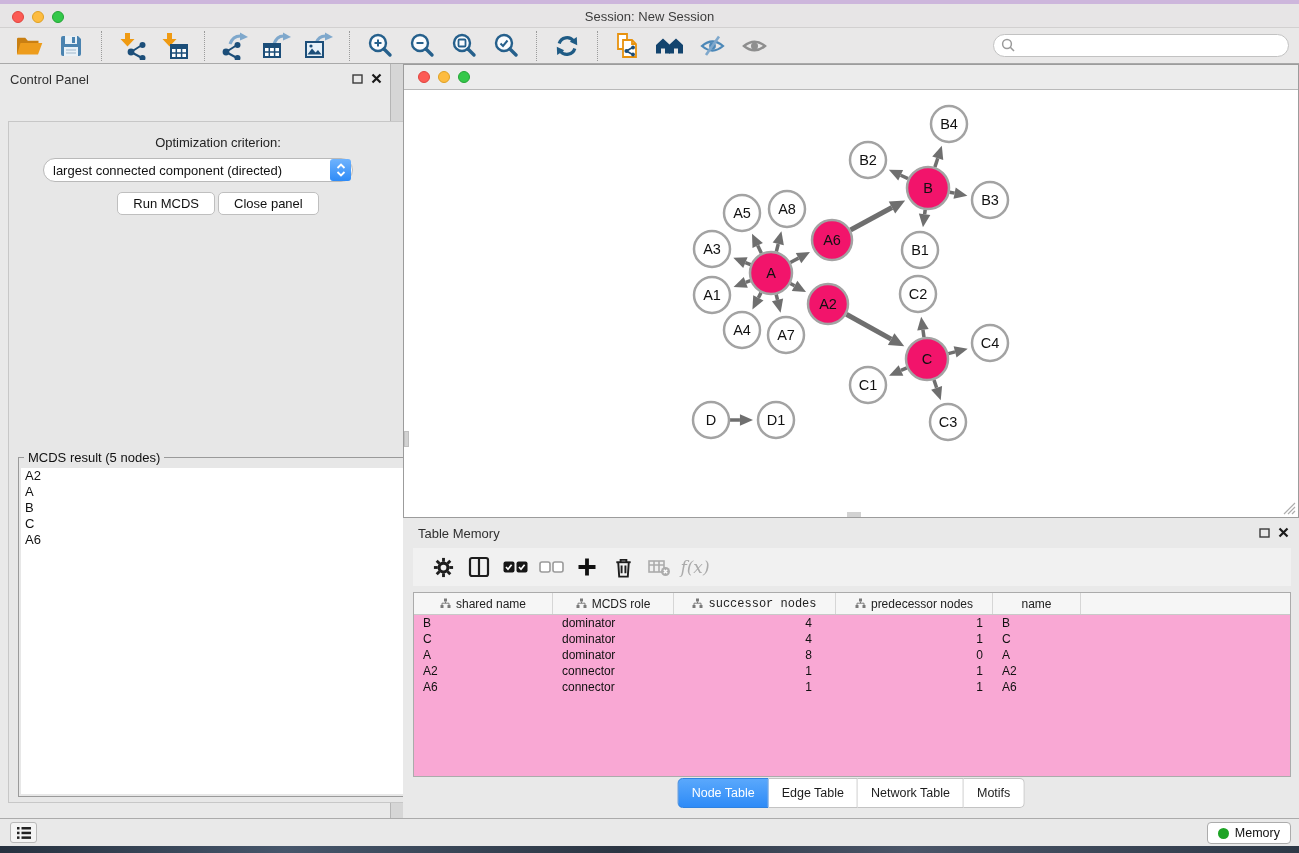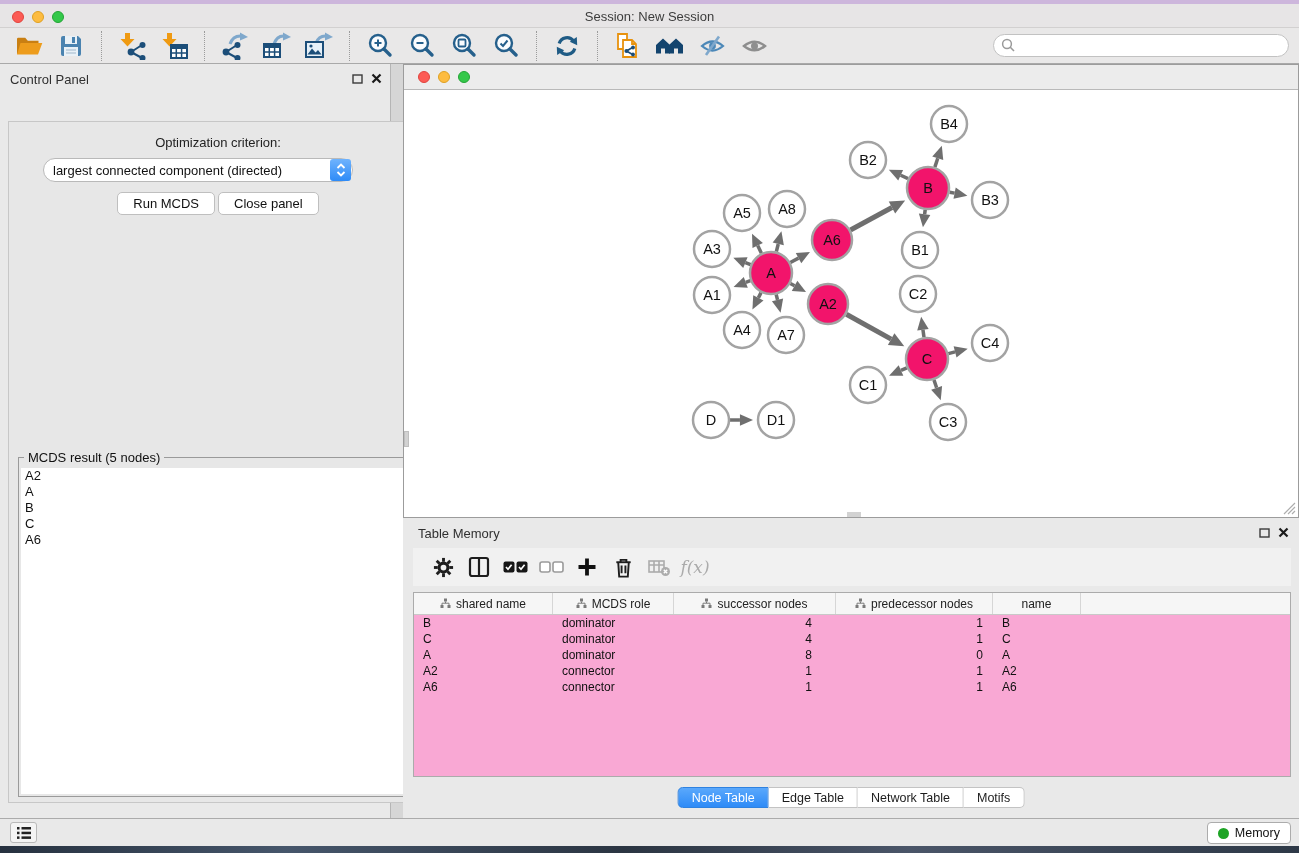--- a/index.html
+++ b/index.html
@@ -101,21 +101,21 @@
               border:1px solid #ABABAB; overflow:hidden; }
   .thead { display:flex; height:22px; background:#F6F6F6; border-bottom:1px solid #C9C9C9; }
   .th { display:flex; align-items:center; justify-content:center; gap:5px; font-size:12px;
         color:#222; border-right:1px solid #D6D6D6; }
   .th.filler { flex:1; border-right:none; }
   .trow { display:flex; height:16px; align-items:center; }
   .td { font-size:12px; color:#111; padding-left:9px; }
   .td.num { text-align:right; padding-left:0; }
 
   #tp-tabs { position:absolute; bottom:10px; left:50%; transform:translateX(-50%); }
-  .seg .seg-btn.small { font-size:12.5px; height:21px; padding:0 13px; }
+  .seg .seg-btn.small { font-size:12.5px; height:30px; padding:0 13px; }
 
   
   #status-bar { position:absolute; left:0; top:818px; right:0; height:28px; background:#E9E9E9;
                 border-top:1px solid #ABABAB; }
   .status-left-btn { position:absolute; left:10px; top:3px; width:27px; height:21px;
                      background:#F4F4F4; border:1px solid #B9B9B9; border-radius:3px;
                      display:flex; align-items:center; justify-content:center; }
   .memory-btn { position:absolute; right:8px; top:3px; height:22px; background:#FFFFFF;
                 border:1px solid #ACACAC; border-radius:4px; display:flex; align-items:center;
                 gap:6px; padding:0 10px; font-size:12.5px; color:#111; }
@@ -565,21 +565,21 @@
           <svg width="11" height="11" viewBox="0 0 11 11">
             <g fill="#7A7A7A">
               <rect x="4" y="0.5" width="3" height="3"></rect>
               <rect x="0.5" y="7" width="3" height="3"></rect>
               <rect x="7.5" y="7" width="3" height="3"></rect>
             </g>
             <path d="M5.5 3.5 V5.2 M2 7 V5.2 H9 V7" fill="none" stroke="#7A7A7A" stroke-width="1"></path>
           </svg>
           <span>MCDS role</span>
         </div>
-        <div class="th" style="width: 162px;">
+        <div class="th" style="width: 162px; font-family: Liberation Mono, monospace;">
           <svg width="11" height="11" viewBox="0 0 11 11">
             <g fill="#7A7A7A">
               <rect x="4" y="0.5" width="3" height="3"></rect>
               <rect x="0.5" y="7" width="3" height="3"></rect>
               <rect x="7.5" y="7" width="3" height="3"></rect>
             </g>
             <path d="M5.5 3.5 V5.2 M2 7 V5.2 H9 V7" fill="none" stroke="#7A7A7A" stroke-width="1"></path>
           </svg>
           <span>successor nodes</span>
         </div>

